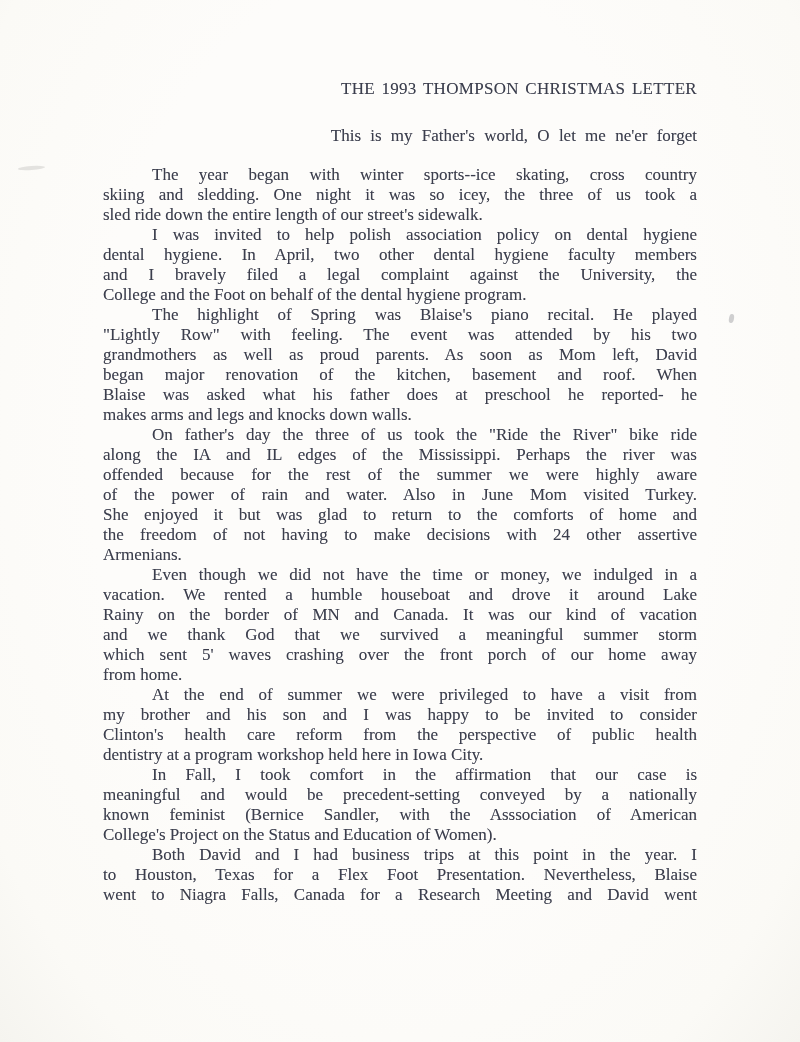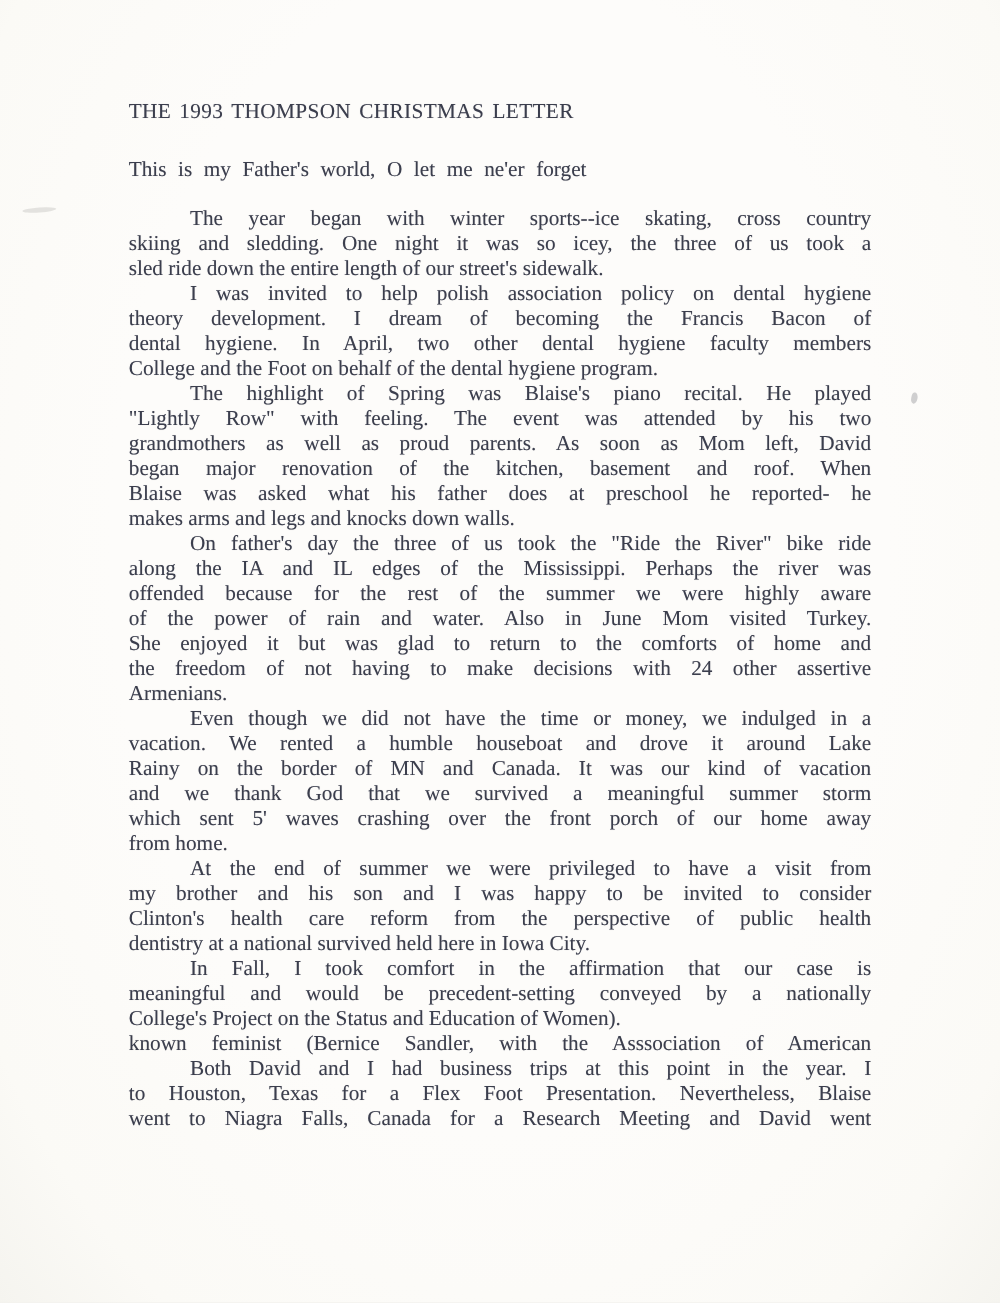--- a/index.html
+++ b/index.html
@@ -21,30 +21,30 @@
   }
   .sheet-content {
     position: absolute;
     left: 103px; top: 79px;
     width: 594px;
     font-size: 17px;
     line-height: 20px;
     text-shadow: 0 0 0.6px rgba(59, 62, 77, 0.35);
   }
   .doc-title {
-    text-align: left;
+    text-align: right;
     letter-spacing: 0.3px;
     word-spacing: 2px;
     margin-bottom: 26px;
     font-weight: normal;
     font-size: 17px;
     line-height: 20px;
   }
   .epigraph {
-    text-align: left;
+    text-align: right;
     word-spacing: 5px;
     line-height: 21px;
     margin-bottom: 19px;
   }
   .letter-body .line {
     text-align: justify;
     text-align-last: justify;
     line-height: 20px;
     white-space: normal;
   }
@@ -87,22 +87,22 @@
     </div>
 
     <div class="letter-body">
         <div>
           <div class="line first">The year began with winter sports--ice skating, cross country</div>
           <div class="line">skiing and sledding.  One night it was so icey, the three of us took a</div>
           <div class="line plain">sled ride down the entire length of our street's sidewalk.</div>
         </div>
         <div>
           <div class="line first">I was invited to help polish association policy on dental hygiene</div>
-          <div class="line">theory development.  I dream of becoming the Francis Bacon of</div>
           <div class="line">dental hygiene.  In April, two other dental hygiene faculty members</div>
+          <div class="line">and I bravely filed a legal complaint against the University, the</div>
           <div class="line plain">College and the Foot on behalf of the dental hygiene program.</div>
         </div>
         <div>
           <div class="line first">The highlight of Spring was Blaise's piano recital.  He played</div>
           <div class="line">"Lightly Row" with feeling.  The event was attended by his two</div>
           <div class="line">grandmothers as well as proud parents.   As soon as Mom left, David</div>
           <div class="line">began major renovation of the kitchen, basement and roof.  When</div>
           <div class="line">Blaise was asked what his father does at preschool he reported- he</div>
           <div class="line plain">makes arms and legs and knocks down walls.</div>
         </div>
@@ -120,27 +120,27 @@
           <div class="line">vacation.   We rented a humble houseboat and drove it around Lake</div>
           <div class="line">Rainy on the border of MN and Canada.  It was our kind of vacation</div>
           <div class="line">and we thank God that we survived a meaningful summer storm</div>
           <div class="line">which sent 5' waves crashing over the front porch of our home away</div>
           <div class="line plain">from home.</div>
         </div>
         <div>
           <div class="line first">At the end of summer we were privileged to have a visit from</div>
           <div class="line">my brother and his son and I was happy to be invited to consider</div>
           <div class="line">Clinton's health care reform from the perspective of public health</div>
-          <div class="line plain">dentistry at a national survived held here in Iowa City.</div>
+          <div class="line plain">dentistry at a program workshop held here in Iowa City.</div>
         </div>
         <div>
           <div class="line first">In Fall, I took comfort in the affirmation that our case is</div>
           <div class="line">meaningful and would be precedent-setting conveyed by a nationally</div>
+          <div class="line">known feminist (Bernice Sandler, with the Asssociation of American</div>
           <div class="line plain">College's Project on the Status and Education of Women).</div>
-          <div class="line">known feminist (Bernice Sandler, with the Asssociation of American</div>
         </div>
         <div>
           <div class="line first">Both David and I had business trips at this point in the year.  I</div>
           <div class="line">to Houston, Texas for a Flex Foot Presentation.   Nevertheless, Blaise</div>
           <div class="line">went to Niagra Falls, Canada for a Research Meeting and David went</div>
         </div>
       </div>
   </div>
 </div>
 

